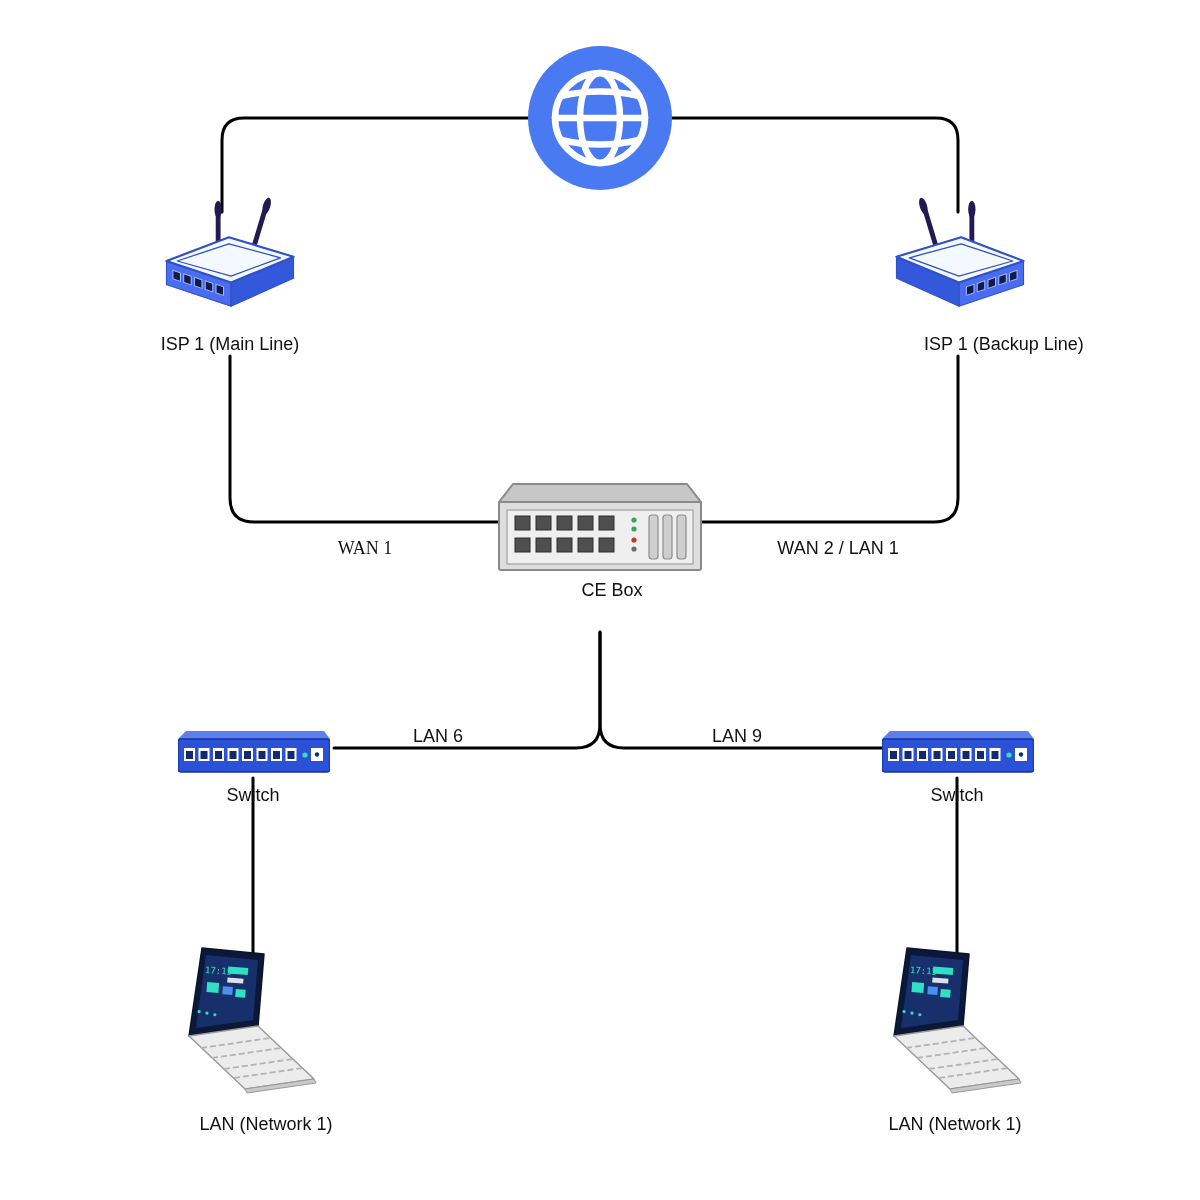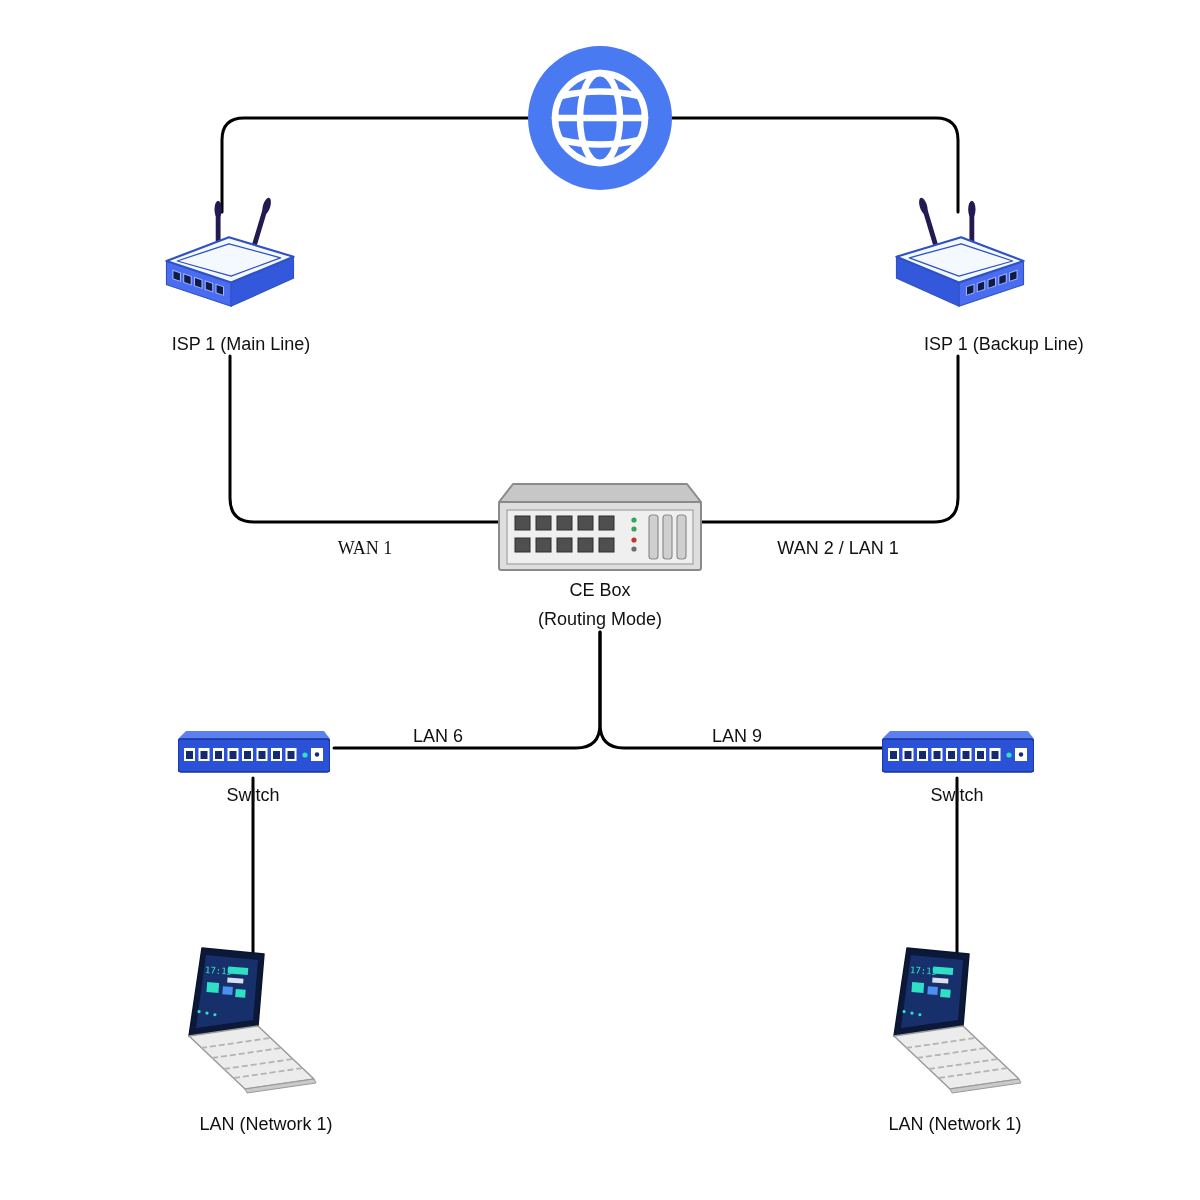--- a/index.html
+++ b/index.html
@@ -58,21 +58,21 @@
       <polygon points="16,60 64,44 112,57 66,74" fill="none" stroke="#2e51c4" stroke-width="1.2" stroke-linejoin="round"></polygon>
       <g transform="translate(10,66) skewY(18)">
         <rect x="2" y="2" width="7" height="8" fill="#101c46" stroke="#9db3ff" stroke-width="1"></rect>
         <rect x="12" y="2" width="7" height="8" fill="#101c46" stroke="#9db3ff" stroke-width="1"></rect>
         <rect x="22" y="2" width="7" height="8" fill="#101c46" stroke="#9db3ff" stroke-width="1"></rect>
         <rect x="32" y="2" width="7" height="8" fill="#101c46" stroke="#9db3ff" stroke-width="1"></rect>
         <rect x="42" y="2" width="7" height="8" fill="#101c46" stroke="#9db3ff" stroke-width="1"></rect>
       </g>
     </svg>
   </div>
-  <div class="label" style="left:111px; top:333px; width:260px;text-align:center;">ISP 1 (Main Line)</div>
+  <div class="label" style="left:100px; top:333px; width:260px;text-align:center;">ISP 1 (Main Line)</div>
 
   <div class="node mirrored" style="left:890px; top:196px; width:140px; height:130px;">
     <svg viewBox="0 0 130 120">
       <g>
         <line x1="54" y1="46" x2="54" y2="16" stroke="#241a52" stroke-width="4.5" stroke-linecap="round"></line>
         <ellipse cx="54" cy="12" rx="3.4" ry="8" fill="#241a52"></ellipse>
         <line x1="88" y1="44" x2="97" y2="14" stroke="#241a52" stroke-width="4.5" stroke-linecap="round"></line>
         <ellipse cx="99" cy="9" rx="3.4" ry="8" fill="#241a52" transform="rotate(17 99 9)"></ellipse>
       </g>
       <polygon points="6,60 66,80 66,102 6,82" fill="#4a6cf0" stroke="#2e51c4" stroke-width="1"></polygon>
@@ -113,23 +113,22 @@
         <circle cx="139" cy="60" r="2.6" fill="#c0392b"></circle>
         <circle cx="139" cy="69" r="2.6" fill="#6e6e6e"></circle>
       </g>
       <g fill="#cfcfcf" stroke="#8e8e8e" stroke-width="1.2">
         <rect x="154" y="35" width="9" height="44" rx="3"></rect>
         <rect x="168" y="35" width="9" height="44" rx="3"></rect>
         <rect x="182" y="35" width="9" height="44" rx="3"></rect>
       </g>
     </svg>
   </div>
-  <div class="label two-line" style="left:500px; top:576px; width:200px;">
+  <div class="label two-line" style="left:512px; top:576px; width:200px;">
     <div>CE Box</div>
-    <div>(Routing Mode)</div>
   </div>
 
   <div class="label" style="left:295px; top:537px; width:140px;font-family:Liberation Serif, serif;">WAN 1</div>
   <div class="label" style="left:738px; top:537px; width:200px;">WAN 2 / LAN 1</div>
   <div class="label" style="left:378px; top:725px; width:120px;">LAN 6</div>
   <div class="label" style="left:677px; top:725px; width:120px;">LAN 9</div>
 
   <div class="node" style="left:178px; top:726px; width:152px; height:50px;">
     <svg viewBox="0 0 152 50">
       <polygon points="8,5 146,5 152,13 0,13" fill="#5d80f0"></polygon>

